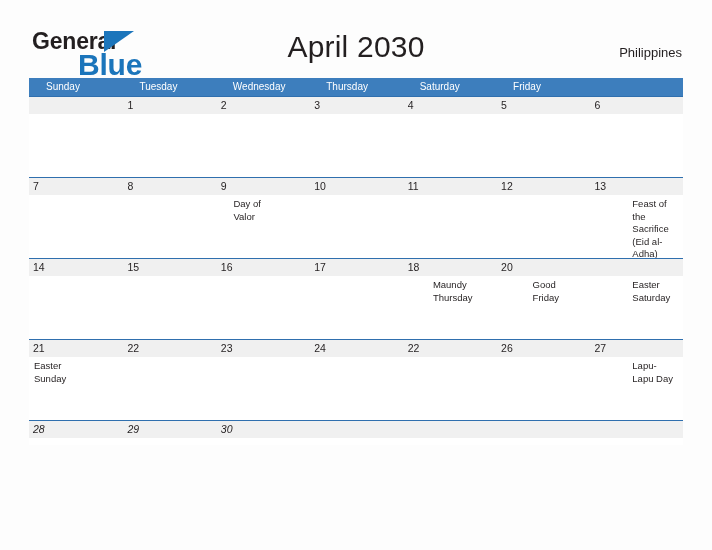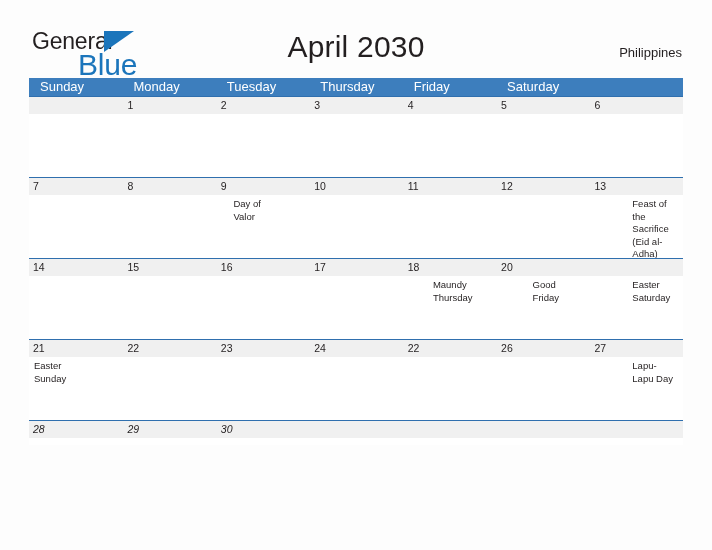--- a/index.html
+++ b/index.html
@@ -29,20 +29,21 @@
     width: 712px;
     height: 78px;
   }
 
   .logo {
     position: absolute;
     left: 32px;
     top: 28px;
     width: 180px;
     height: 44px;
+    font-weight: bold;
   }
   .logo-general {
     position: absolute;
     left: 0;
     top: 0;
     font-size: 23px;
     letter-spacing: -0.2px;
     color: #231f20;
     font-family: "Liberation Sans", sans-serif;
   }
@@ -94,23 +95,23 @@
   }
 
   .weekday-row {
     display: flex;
     background: #3d7ebd;
     height: 18px;
   }
   .weekday-cell {
     width: 93.43px;
     box-sizing: border-box;
-    padding-left: 11px;
+    padding-left: 17px;
     color: #ffffff;
-    font-size: 13px;
+    font-size: 10px;
     line-height: 18px;
     white-space: nowrap;
   }
 
   .week-row {
     position: relative;
     border-top: 1px solid #2f6fae;
     height: 80px;
     background: #ffffff;
   }
@@ -170,25 +171,25 @@
     <div class="month-title">April 2030</div>
 
     <div class="country">Philippines</div>
 
   </div>
 
   <div class="calendar">
 
     <div class="weekday-row">
       <div class="weekday-cell">Sunday</div>
-      <div class="weekday-cell">Monday</div>
       <div class="weekday-cell">Tuesday</div>
+      <div class="weekday-cell">Wednesday</div>
       <div class="weekday-cell">Thursday</div>
+      <div class="weekday-cell">Saturday</div>
       <div class="weekday-cell">Friday</div>
-      <div class="weekday-cell">Saturday</div>
     </div>
 
     <div class="week-row">
       <div class="numbers-band">
         <div class="num-cell flush"></div>
         <div class="num-cell">1</div>
         <div class="num-cell">2</div>
         <div class="num-cell">3</div>
         <div class="num-cell">4</div>
         <div class="num-cell">5</div>

